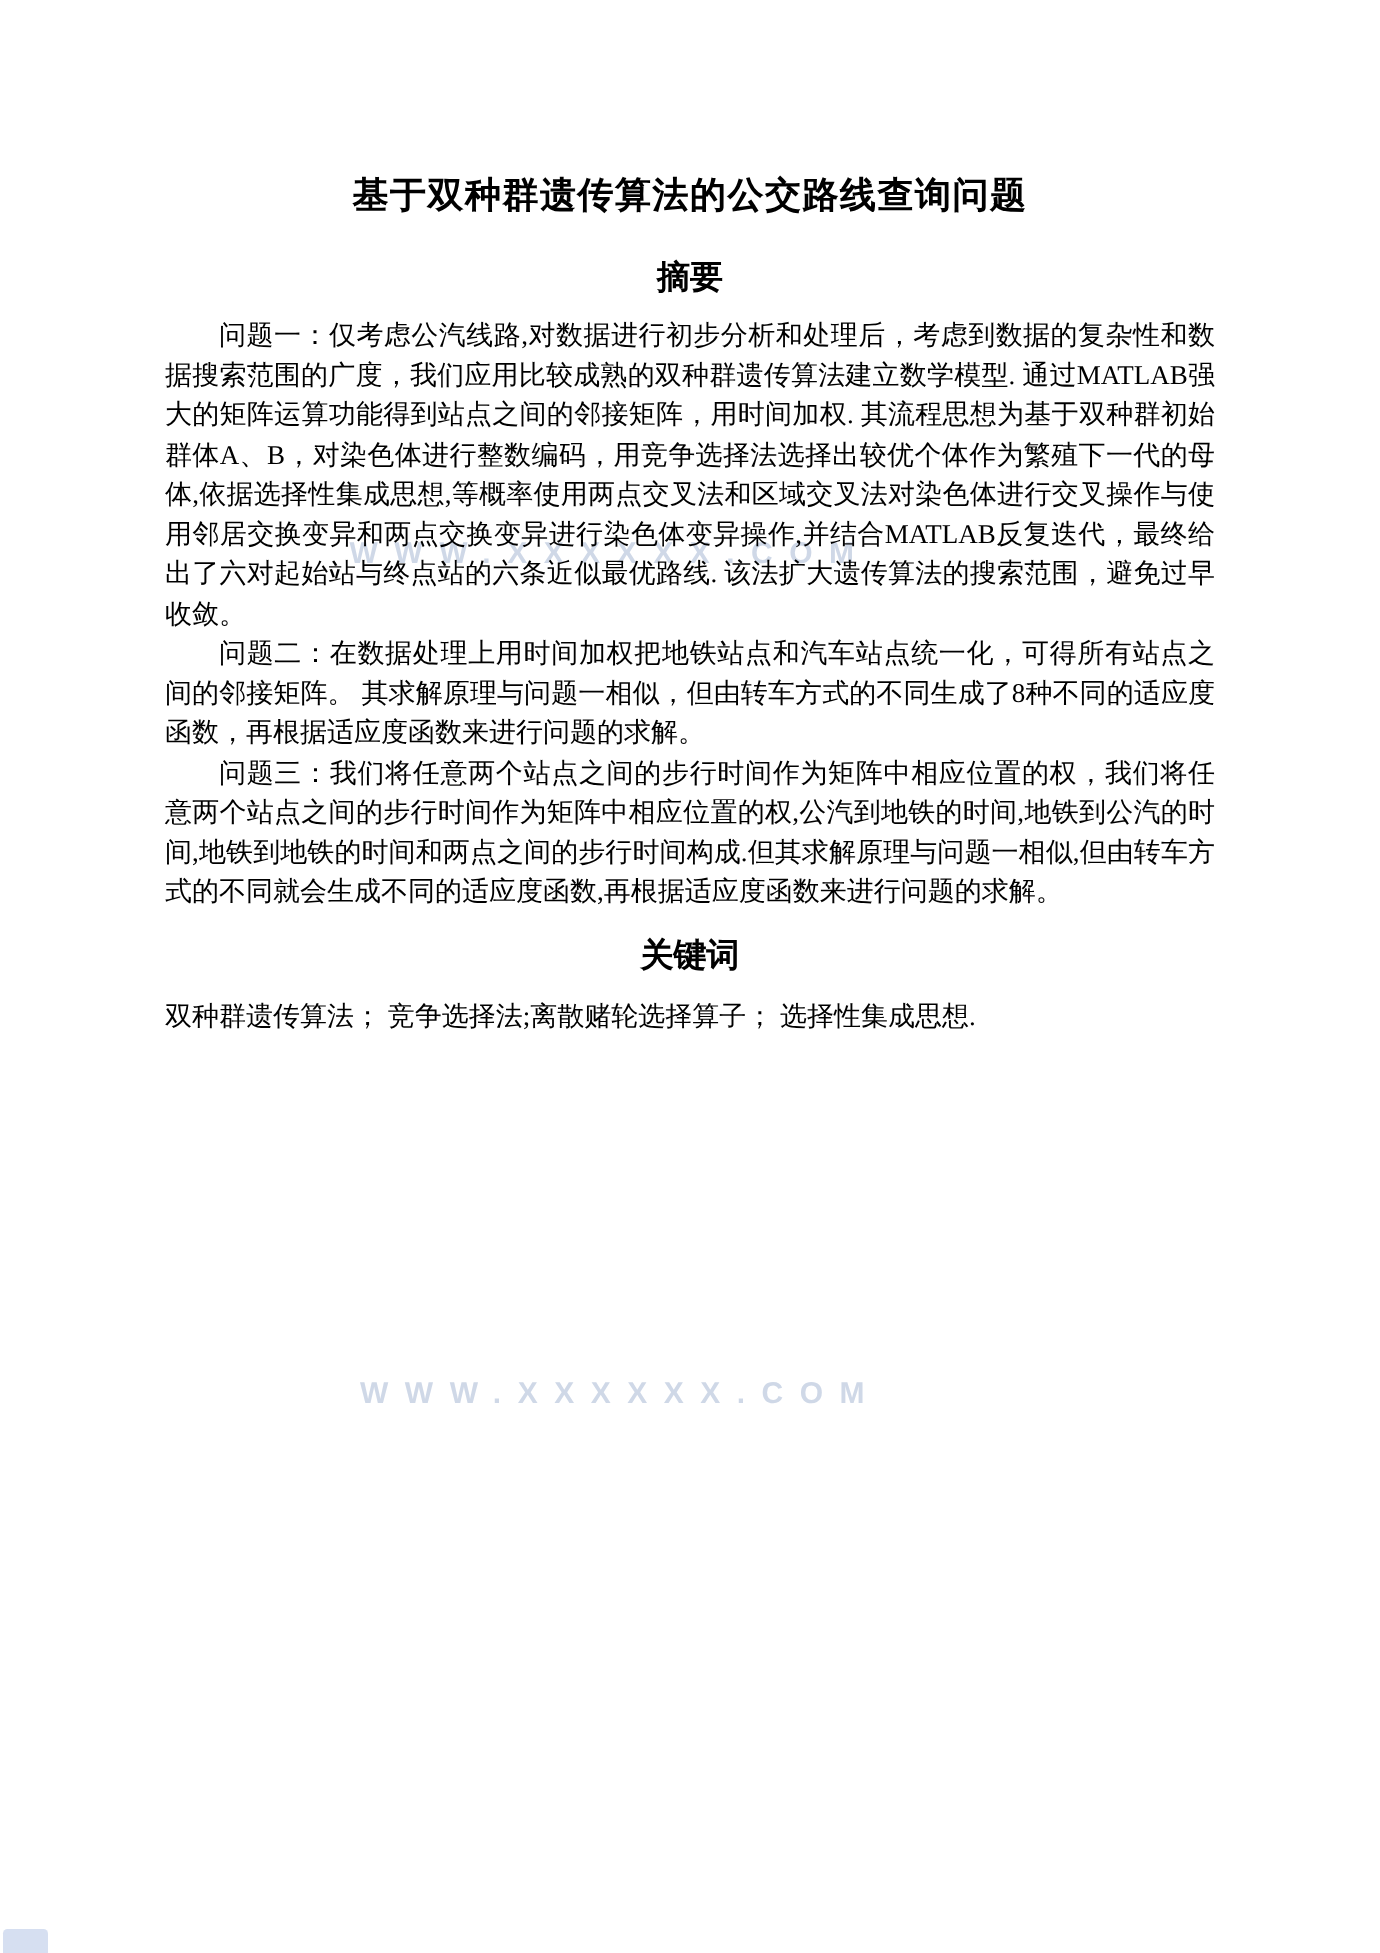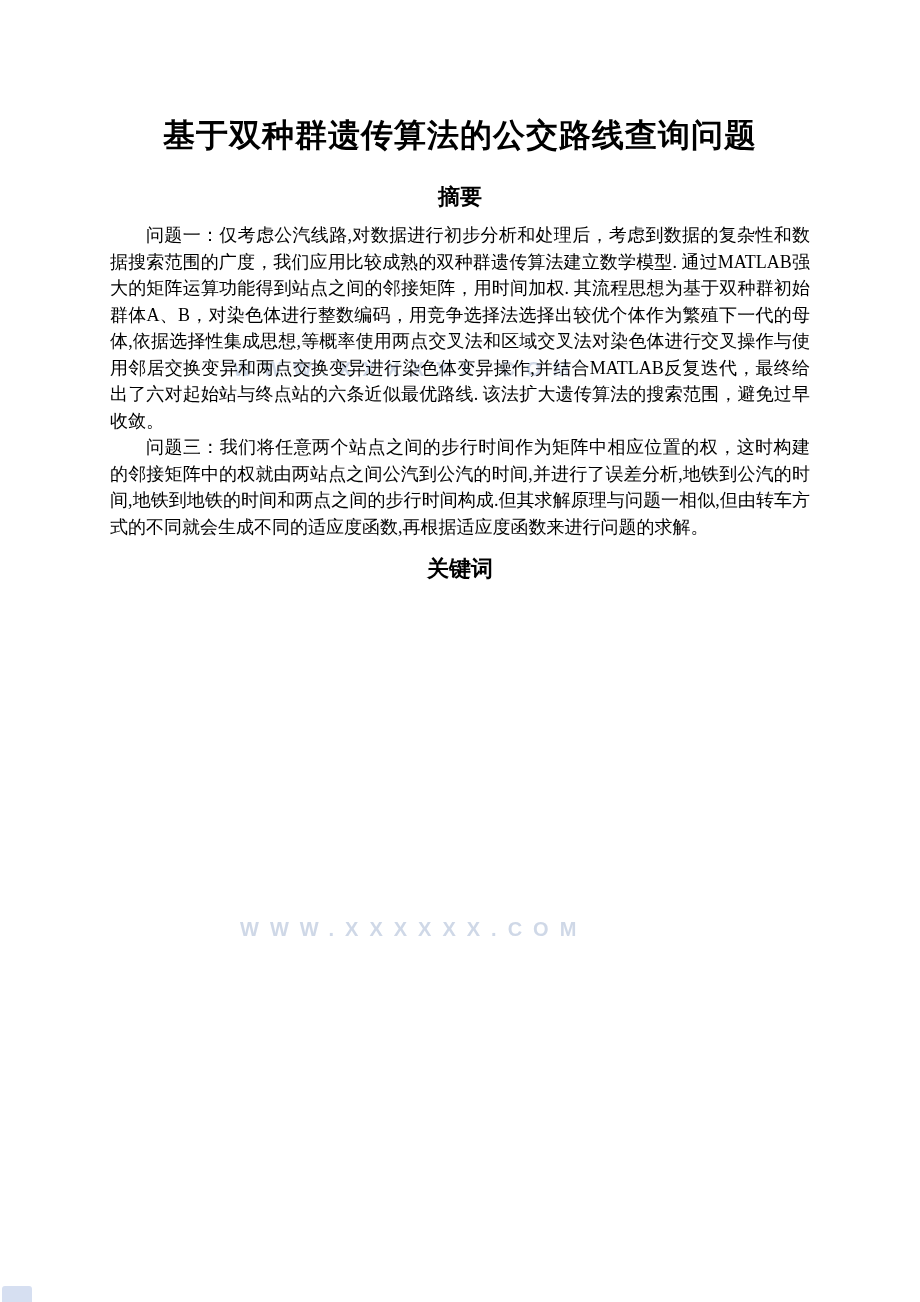--- a/index.html
+++ b/index.html
@@ -9,21 +9,21 @@
     height: 1302px;
     margin: 0 auto;
     background: #ffffff;
     position: relative;
     padding: 114px 110px 0 110px;
     font-family: "Liberation Serif", "DejaVu Serif", serif;
     color: #000000;
     overflow: hidden;
   }
   .doc-title {
-    font-size: 32px;
+    font-size: 24px;
     font-weight: bold;
     text-align: center;
     letter-spacing: 1px;
     margin: 0 0 24px 0;
   }
   .section-heading {
     font-size: 22px;
     font-weight: bold;
     text-align: center;
     margin: 4px 0 10px 0;
@@ -81,19 +81,21 @@
   <span class="watermark watermark-2">WWW.XXXXXX.COM</span>
 
   <div class="corner-mark"></div>
 
   <h1 class="doc-title">基于双种群遗传算法的公交路线查询问题</h1>
 
   <h2 class="section-heading">摘要</h2>
 
   <div class="body-text">
     <p class="para">问题一：仅考虑公汽线路,对数据进行初步分析和处理后，考虑到数据的复杂性和数据搜索范围的广度，我们应用比较成熟的双种群遗传算法建立数学模型. 通过MATLAB强大的矩阵运算功能得到站点之间的邻接矩阵，用时间加权. 其流程思想为基于双种群初始群体A、B，对染色体进行整数编码，用竞争选择法选择出较优个体作为繁殖下一代的母体,依据选择性集成思想,等概率使用两点交叉法和区域交叉法对染色体进行交叉操作与使用邻居交换变异和两点交换变异进行染色体变异操作,并结合MATLAB反复迭代，最终给出了六对起始站与终点站的六条近似最优路线. 该法扩大遗传算法的搜索范围，避免过早收敛。</p>
-    <p class="para">问题三：我们将任意两个站点之间的步行时间作为矩阵中相应位置的权，这时构建的邻接矩阵中的权就由两站点之间公汽到公汽的时间,并进行了误差分析,地铁到公汽的时间,地铁到地铁的时间和两点之间的步行时间构成.但其求解原理与问题一相似,但由转车方式的不同就会生成不同的适应度函数,再根据适应度函数来进行问题的求解。</p>
+    <p class="para">问题二：在数据处理上用时间加权把地铁站点和汽车站点统一化，可得所有站点之间的邻接矩阵。 其求解原理与问题一相似，但由转车方式的不同生成了8种不同的适应度函数，再根据适应度函数来进行问题的求解。</p>
+    <p class="para">问题三：我们将任意两个站点之间的步行时间作为矩阵中相应位置的权，我们将任意两个站点之间的步行时间作为矩阵中相应位置的权,公汽到地铁的时间,地铁到公汽的时间,地铁到地铁的时间和两点之间的步行时间构成.但其求解原理与问题一相似,但由转车方式的不同就会生成不同的适应度函数,再根据适应度函数来进行问题的求解。</p>
   </div>
 
   <h2 class="section-heading keywords-heading">关键词</h2>
 
+  <div class="keywords-line">双种群遗传算法； 竞争选择法;离散赌轮选择算子； 选择性集成思想.</div>
 
 </div>
 
 </body></html>

